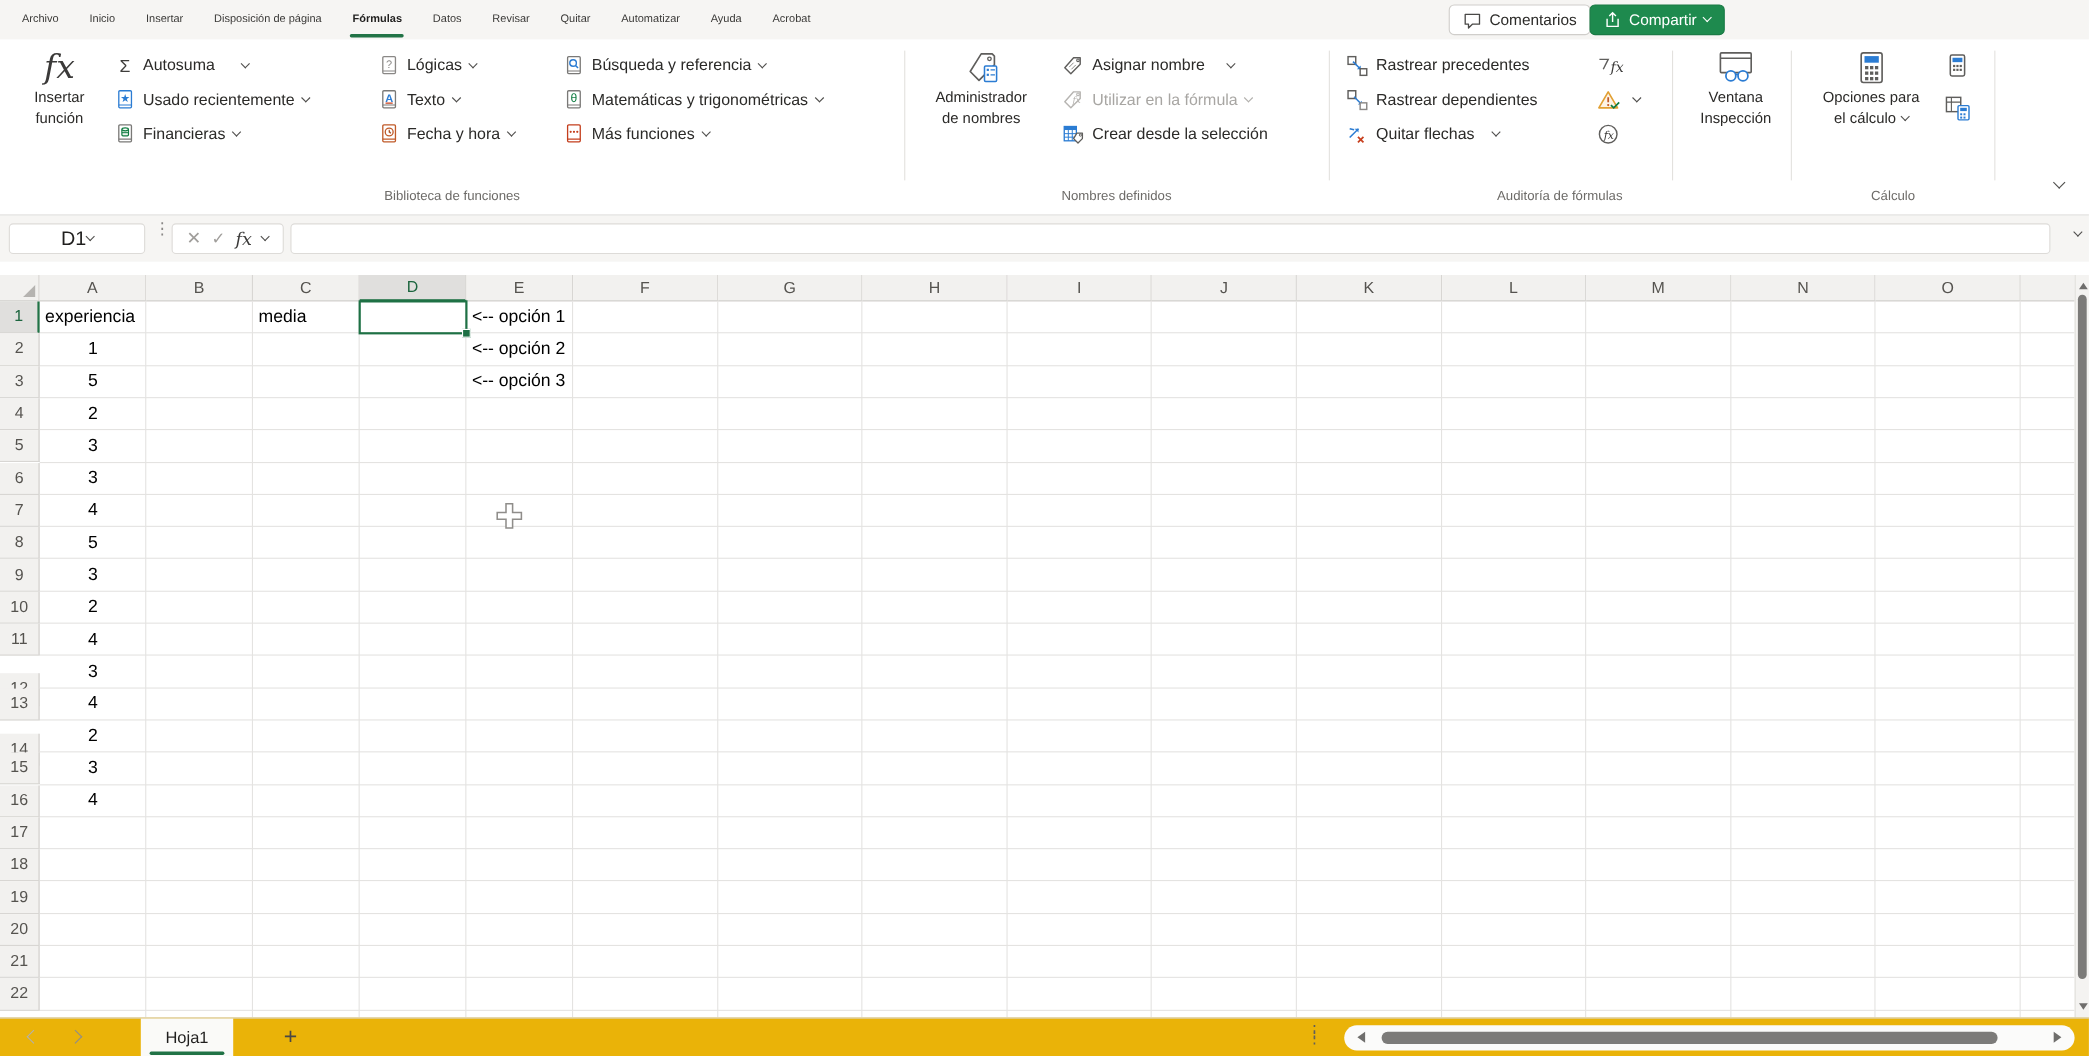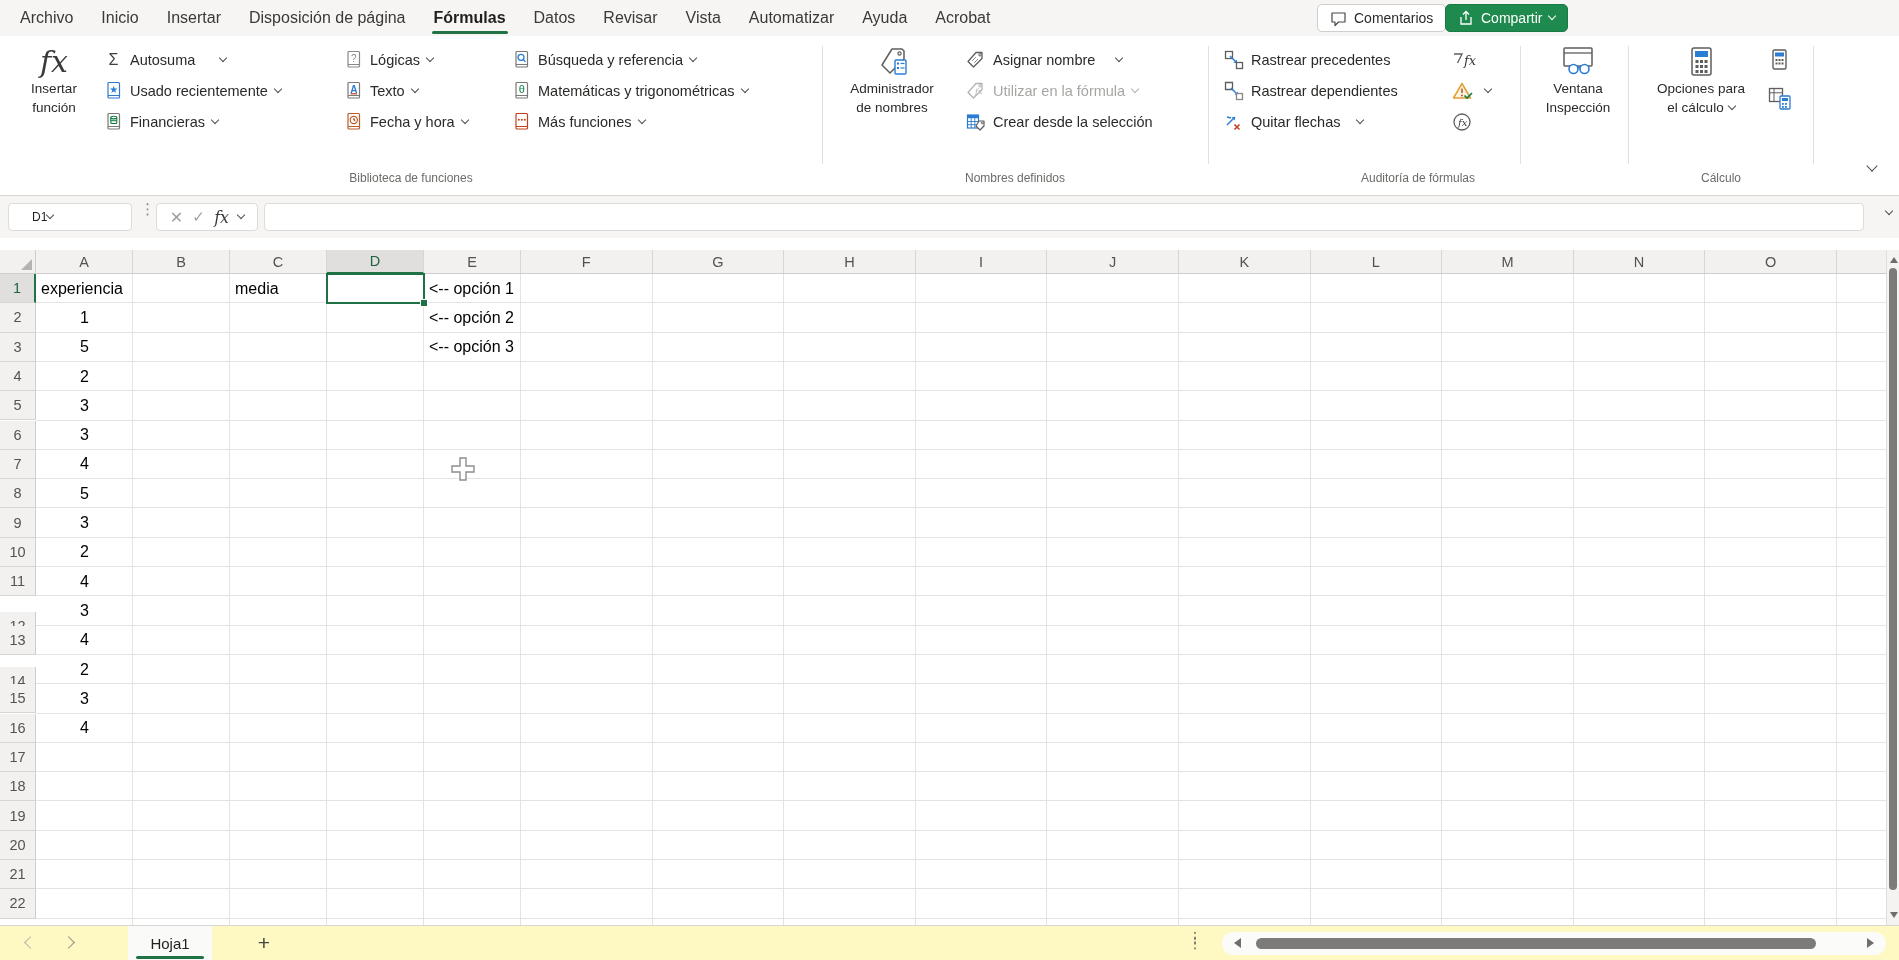--- a/index.html
+++ b/index.html
@@ -2,21 +2,21 @@
 <html><head>
 <meta charset="utf-8">
 <style>
   * { margin:0; padding:0; box-sizing:border-box; }
   html,body { width:1899px; height:960px; overflow:hidden; }
   body { font-family:"Liberation Sans", sans-serif; background:#fff; position:relative; color:#2b2a28; }
 
   
   .titlebar { position:absolute; top:0; left:0; width:1899px; height:36px; background:#f6f5f3; }
   .menu-tabs { position:absolute; left:6px; top:0; height:36px; display:flex; align-items:center; }
-  .mtab { padding:0 14px; font-size:16px; color:#3a3937; height:36px; line-height:36px; position:relative; cursor:default; white-space:nowrap; }
+  .mtab { padding:0 14px; font-size:10px; color:#3a3937; height:36px; line-height:36px; position:relative; cursor:default; white-space:nowrap; }
   .mtab.active { font-weight:700; color:#201f1e; }
   .mtab.active::after { content:""; position:absolute; left:12px; right:12px; bottom:2px; height:3px; border-radius:2px; background:#217346; }
   .tb-btn { position:absolute; top:4px; height:28px; display:flex; align-items:center; gap:7px; border-radius:5px; font-size:14px; padding:0 12px; }
   .btn-comments { left:1317px; background:#fff; border:1px solid #d0cecb; color:#2b2a28; }
   .btn-share { left:1445px; background:#1e8a4e; color:#fff; border:1px solid #1a7a45; }
 
   
   .ribbon { position:absolute; top:36px; left:0; width:1899px; height:160px; background:#fff; border-bottom:1px solid #d8d6d3; }
   .rgroup-label { position:absolute; bottom:10px; font-size:12px; color:#6d6b68; text-align:center; white-space:nowrap; }
   .rsep { position:absolute; top:10px; height:118px; width:1px; background:#e3e1de; }
@@ -27,21 +27,21 @@
   .rbtn.disabled { color:#a8a6a3; }
   .chev { display:inline-block; width:6px; height:6px; border-right:1.4px solid #4f4e4c; border-bottom:1.4px solid #4f4e4c; transform:rotate(45deg); margin-top:-4px; }
   .chev.light { border-color:#b2b0ad; }
   .chev.white { border-color:#fff; }
   .fx-big { font-family:"DejaVu Serif", serif; font-style:italic; font-size:30px; color:#3b3a39; line-height:32px; }
   .ric { flex:0 0 auto; }
 
   
   .fbar { position:absolute; top:196px; left:0; width:1899px; height:42px; background:#f6f5f3; }
   .fbox { position:absolute; top:7px; height:28px; background:#fff; border:1px solid #dddbd8; border-radius:4px; display:flex; align-items:center; }
-  .namebox { left:8px; width:124px; padding:0 23px; font-size:12px; color:#201f1e; justify-content:flex-start; }
+  .namebox { left:8px; width:124px; padding:0 23px; font-size:18px; color:#201f1e; justify-content:center; }
   .fdots { position:absolute; left:140px; top:9px; color:#8a8886; font-size:15px; letter-spacing:0; line-height:8px; text-align:center; width:10px; }
   .fxbox { left:156px; width:102px; justify-content:space-around; padding:0 8px; }
   .fxbox .x { color:#a09e9b; font-size:16px; }
   .fxbox .ok { color:#a09e9b; font-size:15px; }
   .fxbox .fxs { font-family:"DejaVu Serif", serif; font-style:italic; font-size:16px; color:#3b3a39; }
   .finput { left:264px; width:1600px; }
   .fexpand { position:absolute; right:7px; top:16px; }
 
   
   .gap-strip { position:absolute; top:238px; left:0; width:1899px; height:12px; background:#fff; }
@@ -60,21 +60,21 @@
   .fillhandle { position:absolute; width:8px; height:8px; background:#1e7145; border:1.5px solid #fff; }
   .cellcursor { position:absolute; }
 
   
   .vscroll { position:absolute; top:250px; right:0; width:13px; height:675px; background:#f4f3f1; border-left:1px solid #e0dedb; }
   .vthumb { position:absolute; left:2px; width:8px; border-radius:4px; background:#7c7b79; }
   .tri-up { position:absolute; left:3px; top:7px; border-left:4px solid transparent; border-right:4px solid transparent; border-bottom:6px solid #6f6e6c; }
   .tri-down { position:absolute; left:3px; bottom:7px; border-left:4px solid transparent; border-right:4px solid transparent; border-top:6px solid #6f6e6c; }
 
   
-  .tabbar { position:absolute; top:925px; left:0; width:1899px; height:35px; background:#fef9c3; border-top:1px solid #d8d6d3; }
+  .tabbar { position:absolute; top:925px; left:0; width:1899px; height:35px; background:#eab308; border-top:1px solid #d8d6d3; }
   .navchev { display:inline-block; width:9px; height:9px; border-right:1.8px solid #8f8d8a; border-bottom:1.8px solid #8f8d8a; }
   .nav-left { position:absolute; left:26px; top:12px; transform:rotate(135deg); border-color:#b3b1ae; }
   .nav-right { position:absolute; left:64px; top:12px; transform:rotate(-45deg); }
   .sheettab { position:absolute; left:128px; top:0; width:84px; height:34px; background:#fafaf8; display:flex; align-items:center; justify-content:center; font-size:15px; color:#201f1e; }
   .sheettab::after { content:""; position:absolute; left:8px; right:8px; bottom:1px; height:3px; background:#217346; border-radius:2px; }
   .addsheet { position:absolute; left:250px; top:3px; width:28px; height:28px; display:flex; align-items:center; justify-content:center; font-size:21px; color:#4a4想8;
   }
   .addsheet { color:#494846; }
   .tdots { position:absolute; left:1188px; top:8px; color:#5f5e5c; font-size:14px; line-height:6px; text-align:center; width:10px; }
   .hscroll { position:absolute; left:1222px; top:6px; width:664px; height:23px; background:#fbfbfa; border-radius:12px; }
@@ -87,21 +87,21 @@
 
 <div class="titlebar">
   <div class="menu-tabs" id="menu-tabs">
       <div class="mtab">Archivo</div>
       <div class="mtab">Inicio</div>
       <div class="mtab">Insertar</div>
       <div class="mtab">Disposición de página</div>
       <div class="mtab active">Fórmulas</div>
       <div class="mtab">Datos</div>
       <div class="mtab">Revisar</div>
-      <div class="mtab">Vista</div>
+      <div class="mtab">Quitar</div>
       <div class="mtab">Automatizar</div>
       <div class="mtab">Ayuda</div>
       <div class="mtab">Acrobat</div>
     </div>
 
   <div class="tb-btn btn-comments">
     <svg class="ric" width="17" height="17" viewBox="0 0 17 17">
         <path d="M2 3h13v9H8.5L5 15.5V12H2z" fill="#fff" stroke="#4a4947" stroke-width="1.2" stroke-linejoin="round"></path>
       </svg>
     <span>Comentarios</span>

